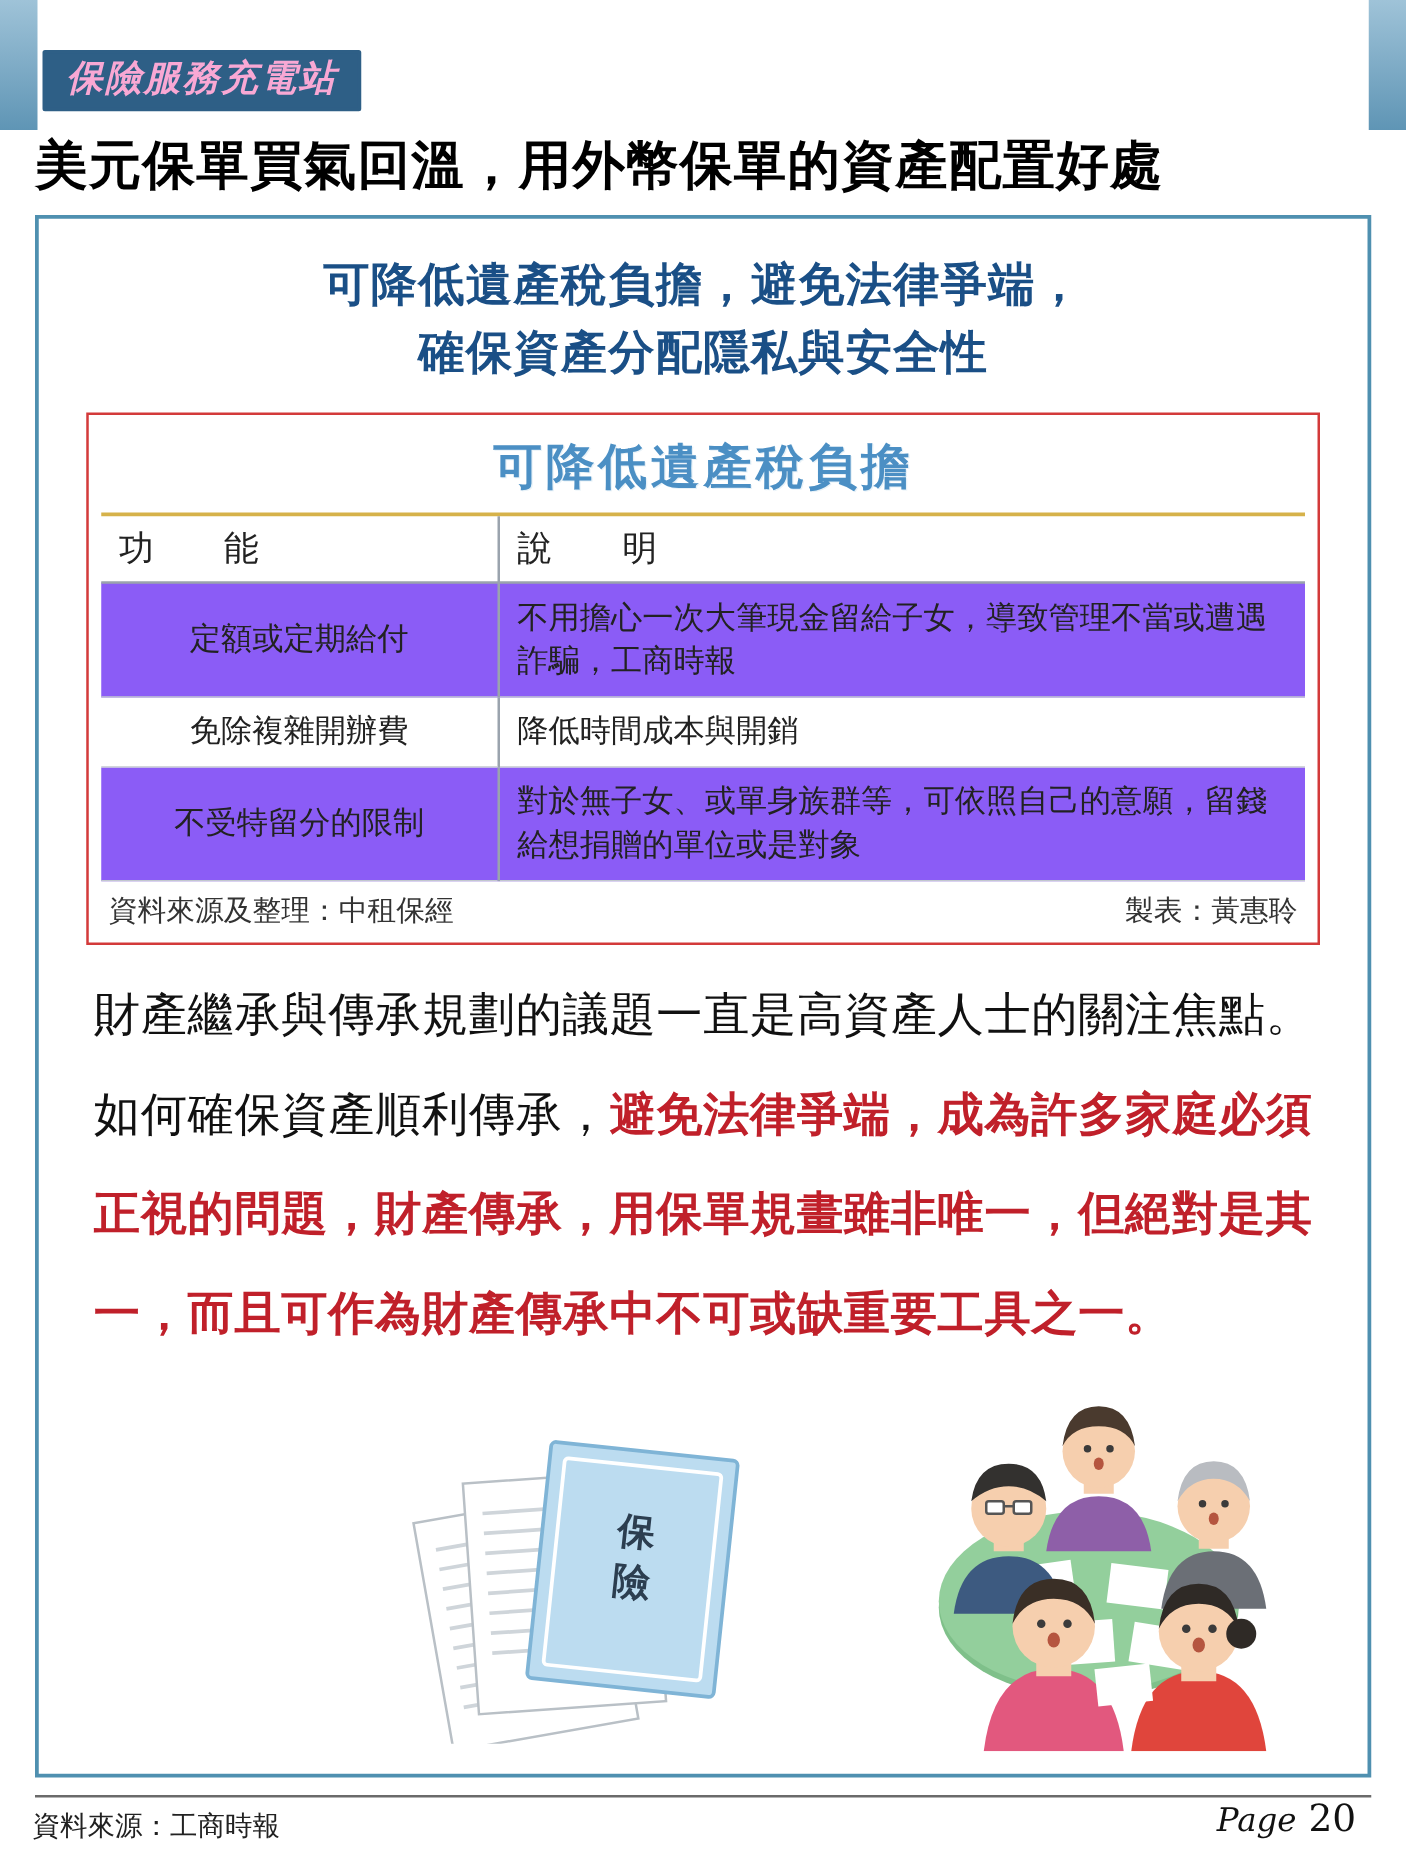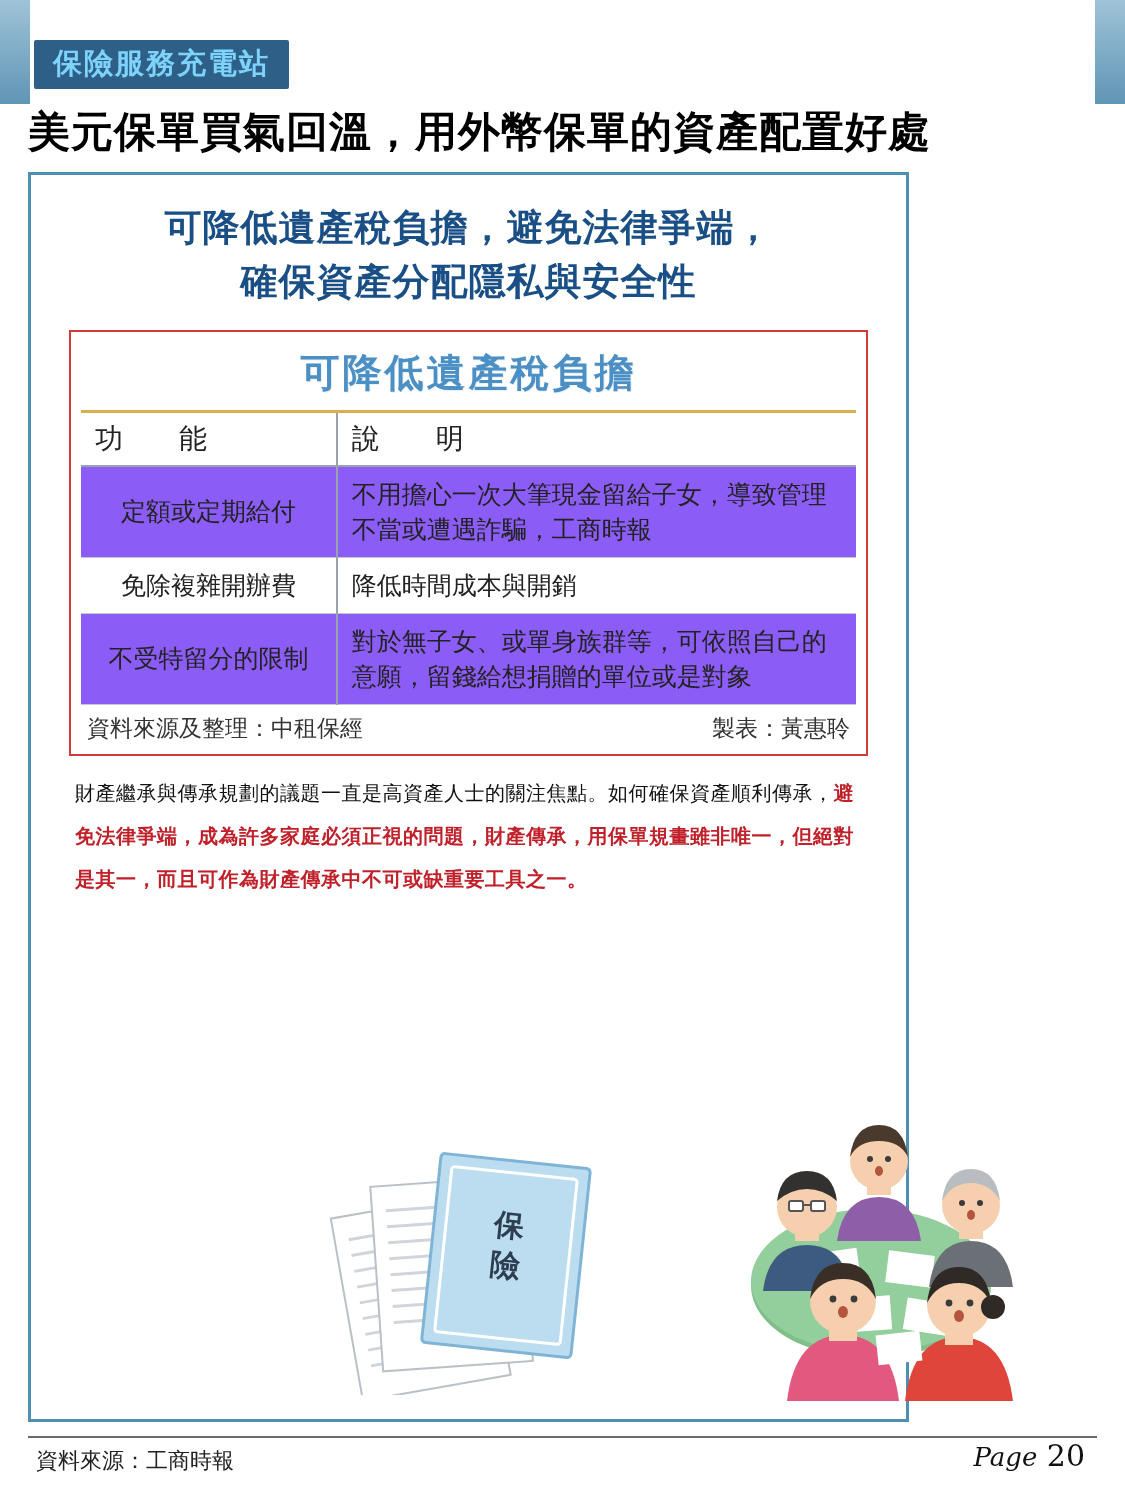--- a/index.html
+++ b/index.html
@@ -25,39 +25,40 @@
   
   .kicker-wrap {
     position:absolute; left:34px; top:40px;
     border: 3px solid #2e5f86;
     background: #2e5f86;
     padding: 0;
     border-radius: 2px;
   }
   .kicker {
     display:block;
-    color:#7dd3fc;
+    color:#f9a8d4;
     font-weight:bold;
     font-size:29px;
     letter-spacing:2px;
     padding: 6px 16px 8px 16px;
     line-height: 1;
     white-space: nowrap;
+    font-style: italic;
   }
 
   .headline {
     position:absolute; left:28px; top:104px; width:1070px;
     font-size:42px; font-weight:bold; color:#000000;
     letter-spacing:1px; white-space:nowrap;
   }
 
   
   .panel {
     position:absolute; left:28px; top:172px;
-    width:881px; height:1250px;
+    width:1069px; height:1250px;
     border: 3px solid #4f90b0;
     background:#ffffff;
   }
 
   .subhead {
     margin-top: 26px;
     text-align:center;
     color:#1a4f86;
     font-weight:bold;
     font-size:37px;
@@ -112,35 +113,35 @@
   }
   .fig-foot {
     display:flex; justify-content:space-between;
     font-size:23px; color:#333;
     padding: 8px 6px 4px 6px;
   }
 
   
   .body-copy {
     margin: 16px 44px 0 44px;
-    font-size:20px;
+    font-size:37px;
     line-height: 2.15;
     color:#111;
     letter-spacing:0.5px;
   }
   .em-red { color:#c0202a; font-weight:bold; }
 
   
   .illus { position:absolute; }
   .policy-art { left: 290px; bottom: 24px; width: 300px; height: 260px; }
   .people-art { left: 660px; bottom: 18px; width: 360px; height: 300px; }
 
   
   .footer-src {
-    position:absolute; left:36px; top:1446px;
+    position:absolute; left:26px; top:1446px;
     font-size:22px; color:#222;
   }
   .footer-rule {
     position:absolute; left:28px; top:1436px; width:1069px;
     height:2px; background:#6a6a6a;
   }
   .page-num {
     position:absolute; right:40px; top:1438px;
     font-size:30px; color:#111;
     font-family:"DejaVu Serif", serif;

